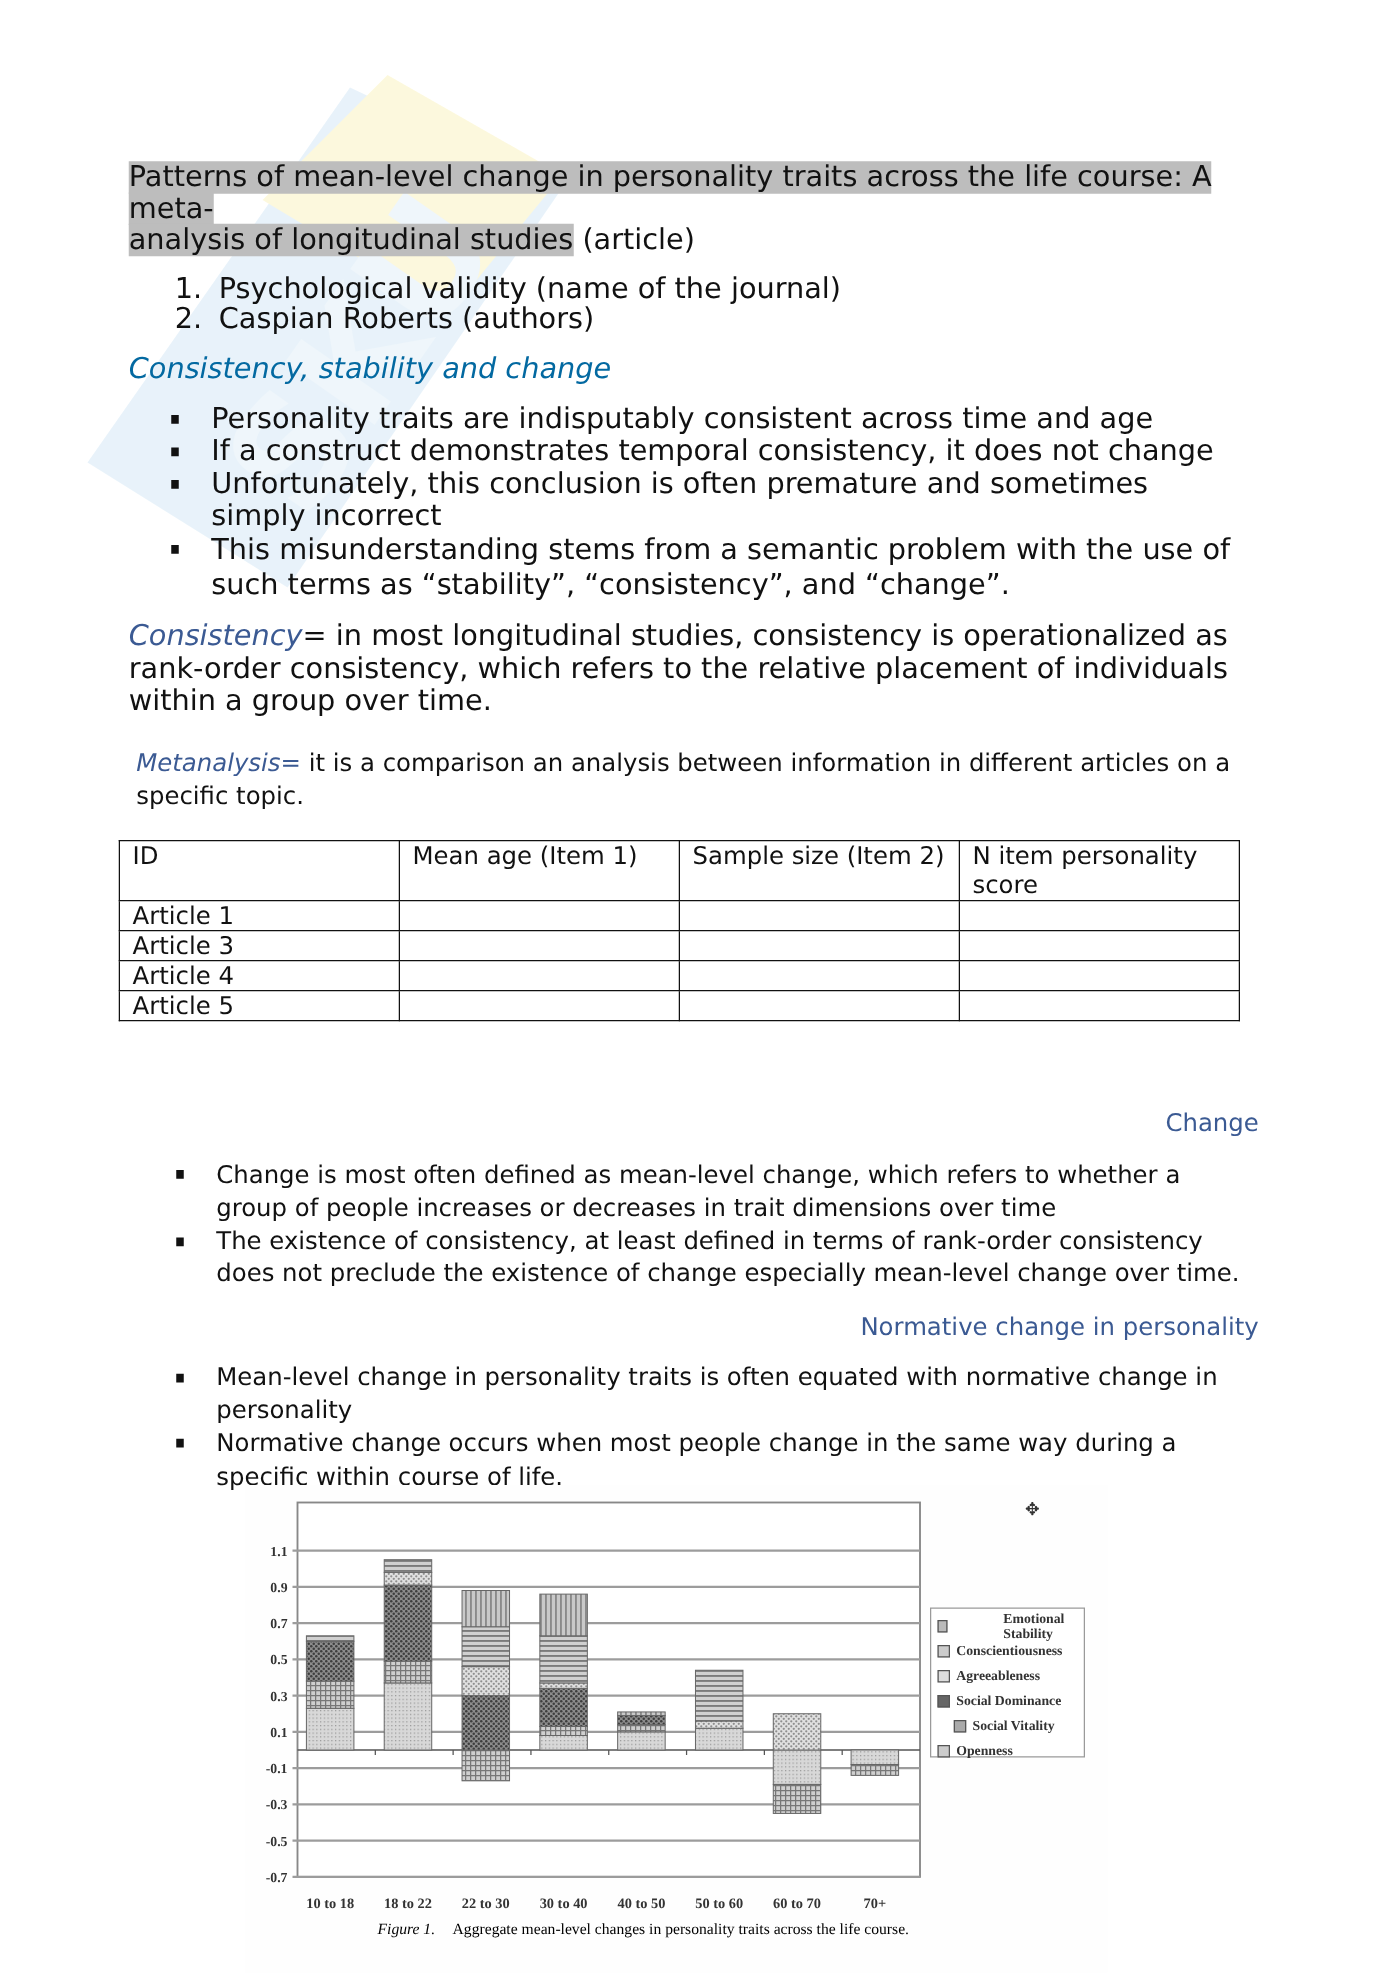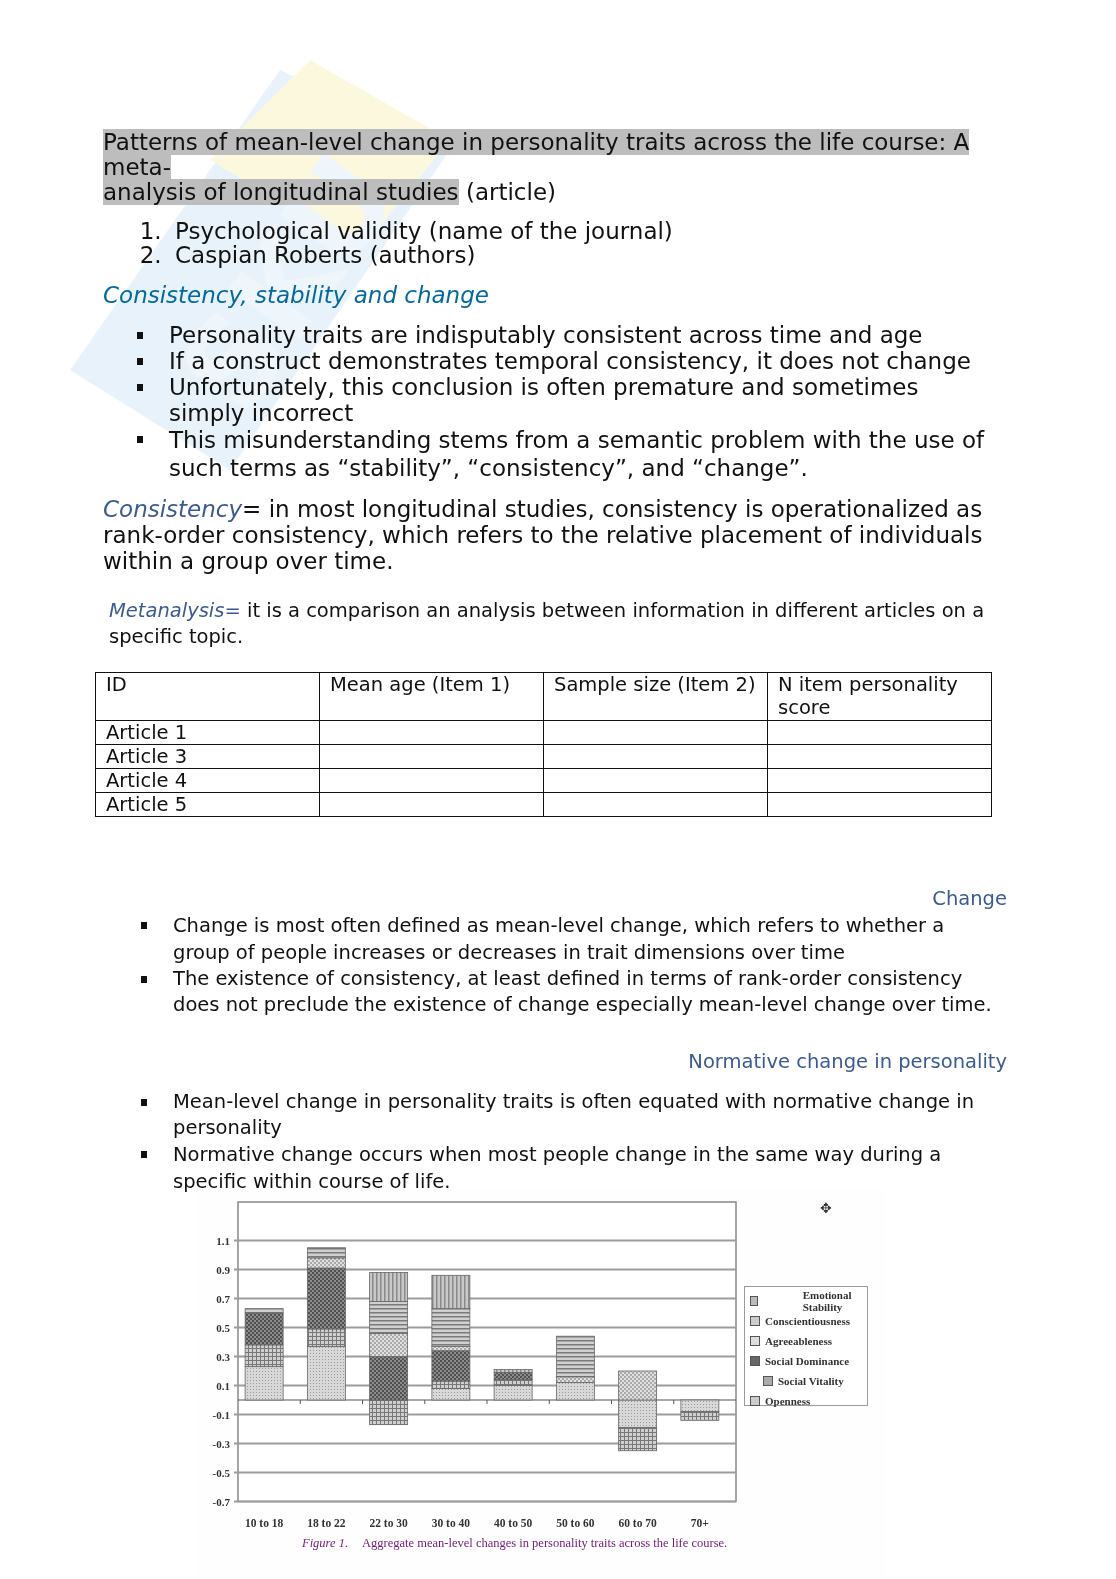--- a/index.html
+++ b/index.html
@@ -18,21 +18,21 @@
   ul.sq li::before { content: ""; position: absolute; left: -32px; top: 10px; width: 6px; height: 7px; background: #111; }
   .term { color: #3b5a93; font-style: italic; }
   .para { margin: 14px 0 0 0; line-height: 26px; }
   table.meta { position: absolute; left: 95px; top: 672px; width: 897px; border-collapse: collapse; font-size: 19.5px; }
   table.meta td { border: 1.5px solid #111; vertical-align: top; padding: 0 10px; line-height: 23px; }
   table.meta td:first-child { padding-left: 10px; }
   table.meta tr.head td { height: 47px; }
   table.meta tr.row td { height: 23px; }
   .abs { position: absolute; left: 107px; width: 900px; font-size: 19.5px; line-height: 26px; }
   .chart-wrap { position: absolute; left: 196px; top: 1188px; width: 690px; height: 390px; background: #fefefe; }
-  .caption { position: absolute; left: 302px; top: 1536px; font-family: "Liberation Serif", serif; font-size: 12.5px; color: #701a75; }
+  .caption { position: absolute; left: 302px; top: 1536px; font-family: "Liberation Serif", serif; font-size: 12.5px; color: #000000; }
   .caption i { margin-right: 14px; }
   .cursor { position: absolute; left: 820px; top: 1200px; font-size: 14px; color: #333; }
 </style>
 </head>
 <body>
 
 <svg class="watermark" viewBox="0 0 460 440">
   <polygon points="40,330 250,30 420,110 200,430" fill="#d6e9f6"></polygon>
   <polygon points="180,120 280,20 420,100 330,210" fill="#fbf3c2"></polygon>
   <text x="110" y="340" font-size="120" font-family="DejaVu Sans, sans-serif" font-weight="bold" fill="#e2eff8" transform="rotate(-55 200 260)">SKU</text>
@@ -97,21 +97,21 @@
     <td>Article 5</td>
     <td></td>
     <td></td>
     <td></td>
   </tr>
 </tbody>
   </table>
 
 <div class="abs" style="top:886px;">
   <p class="h-plain">Change</p>
-  <ul class="sq" style="margin-top:0">
+  <ul class="sq" style="margin-top:14px">
     <li style="line-height:27px">Change is most often defined as mean-level change, which refers to whether a group of people increases or decreases in trait dimensions over time</li>
     <li style="line-height:26px">The existence of consistency, at least defined in terms of rank-order consistency does not preclude the existence of change especially mean-level change over time.</li>
   </ul>
 </div>
 
 <div class="abs" style="top:1049px;">
   <p class="h-plain">Normative change in personality</p>
   <ul class="sq" style="margin-top:14px">
     <li style="line-height:26px">Mean-level change in personality traits is often equated with normative change in personality</li>
     <li style="line-height:27px">Normative change occurs when most people change in the same way during a specific within course of life.</li>

